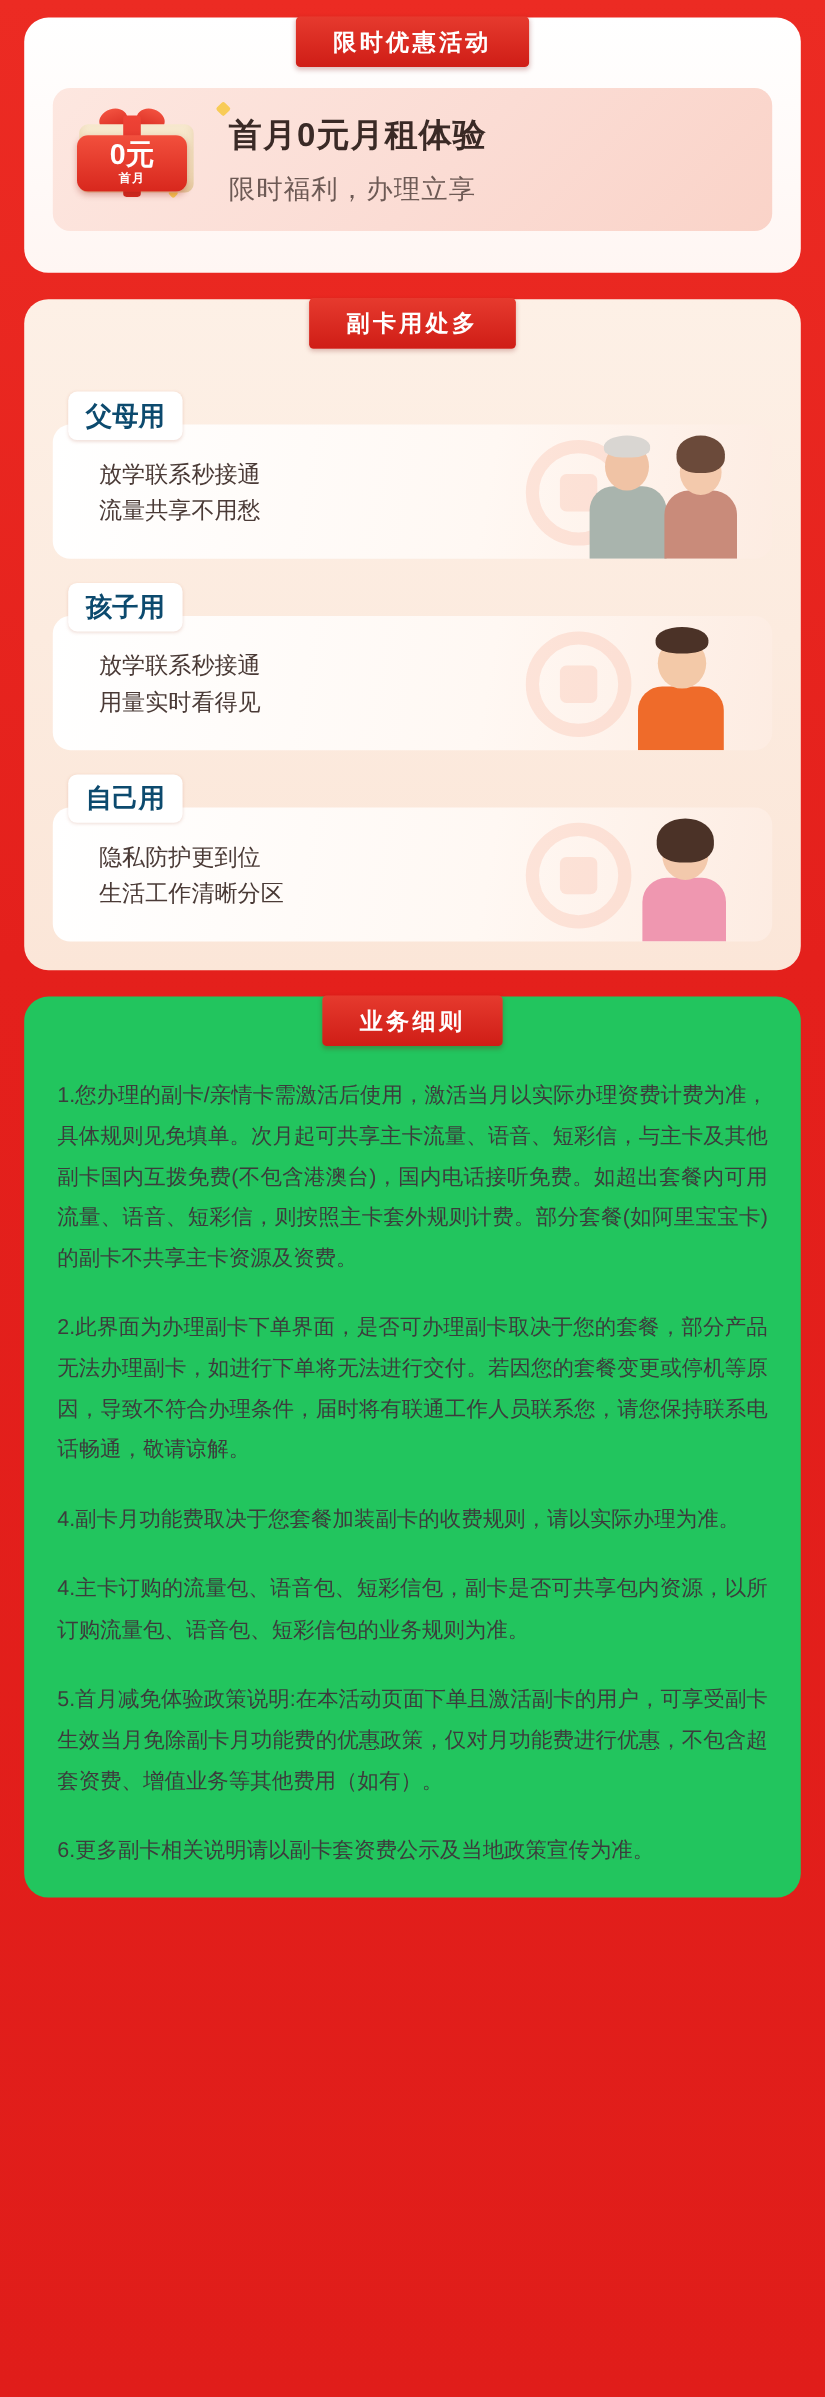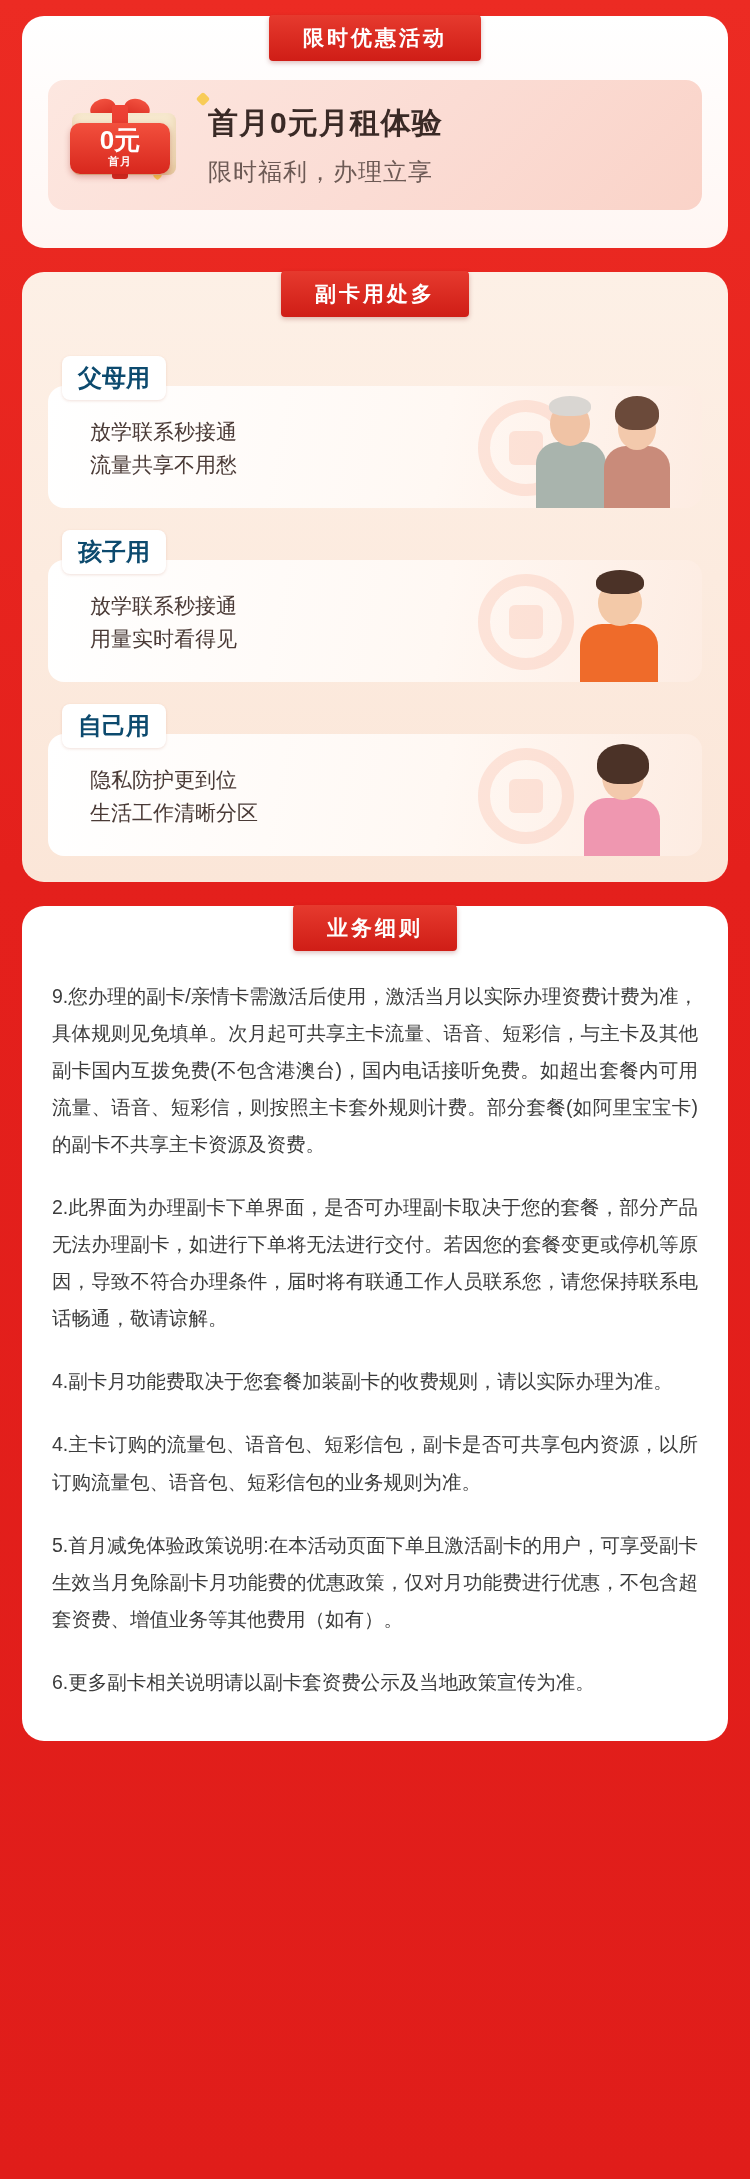--- a/index.html
+++ b/index.html
@@ -208,22 +208,22 @@
   .k-kid .hair { width: 48px; height: 24px; background:#4b3227; left: 64px; bottom: 88px;}
   .k-kid .body-sh { width: 78px; height: 58px; background:#ef6b2a; left: 48px; bottom: 0;}
 
   
   .s-me .head { width: 42px; height: 46px; background:#f3c9ac; left: 70px; bottom: 56px;}
   .s-me .hair { width: 52px; height: 40px; background:#4b3227; left: 65px; bottom: 72px;}
   .s-me .body-sh { width: 76px; height: 58px; background:#ef97b0; left: 52px; bottom: 0;}
 
   
   #terms-card {
-    background: #ffffff;
-    padding: 0 0 40px 0;
+    background: #22c55e;
+    padding: 0 0 24px 0;
   }
   .terms-body { padding: 16px 30px 0 30px; }
   .terms-body p {
     font-size: 19.5px;
     line-height: 1.9;
     color: #3c3c3c;
     margin-bottom: 26px;
     text-align: justify;
   }
   .terms-body p:last-child { margin-bottom: 0; }
@@ -322,20 +322,20 @@
 
   </div>
 </section>
 
 <section class="card" id="terms-card">
   <div class="ribbon-wrap">
     <div class="ribbon">业务细则</div>
   </div>
 
   <div class="terms-body">
-    <p>9.您办理的副卡/亲情卡需激活后使用，激活当月以实际办理资费计费为准，具体规则见免填单。次月起可共享主卡流量、语音、短彩信，与主卡及其他副卡国内互拨免费(不包含港澳台)，国内电话接听免费。如超出套餐内可用流量、语音、短彩信，则按照主卡套外规则计费。部分套餐(如阿里宝宝卡)的副卡不共享主卡资源及资费。</p>
+    <p>1.您办理的副卡/亲情卡需激活后使用，激活当月以实际办理资费计费为准，具体规则见免填单。次月起可共享主卡流量、语音、短彩信，与主卡及其他副卡国内互拨免费(不包含港澳台)，国内电话接听免费。如超出套餐内可用流量、语音、短彩信，则按照主卡套外规则计费。部分套餐(如阿里宝宝卡)的副卡不共享主卡资源及资费。</p>
     <p>2.此界面为办理副卡下单界面，是否可办理副卡取决于您的套餐，部分产品无法办理副卡，如进行下单将无法进行交付。若因您的套餐变更或停机等原因，导致不符合办理条件，届时将有联通工作人员联系您，请您保持联系电话畅通，敬请谅解。</p>
     <p>4.副卡月功能费取决于您套餐加装副卡的收费规则，请以实际办理为准。</p>
     <p>4.主卡订购的流量包、语音包、短彩信包，副卡是否可共享包内资源，以所订购流量包、语音包、短彩信包的业务规则为准。</p>
     <p>5.首月减免体验政策说明:在本活动页面下单且激活副卡的用户，可享受副卡生效当月免除副卡月功能费的优惠政策，仅对月功能费进行优惠，不包含超套资费、增值业务等其他费用（如有）。</p>
     <p>6.更多副卡相关说明请以副卡套资费公示及当地政策宣传为准。</p>
   </div>
 </section>
 
 </body></html>

